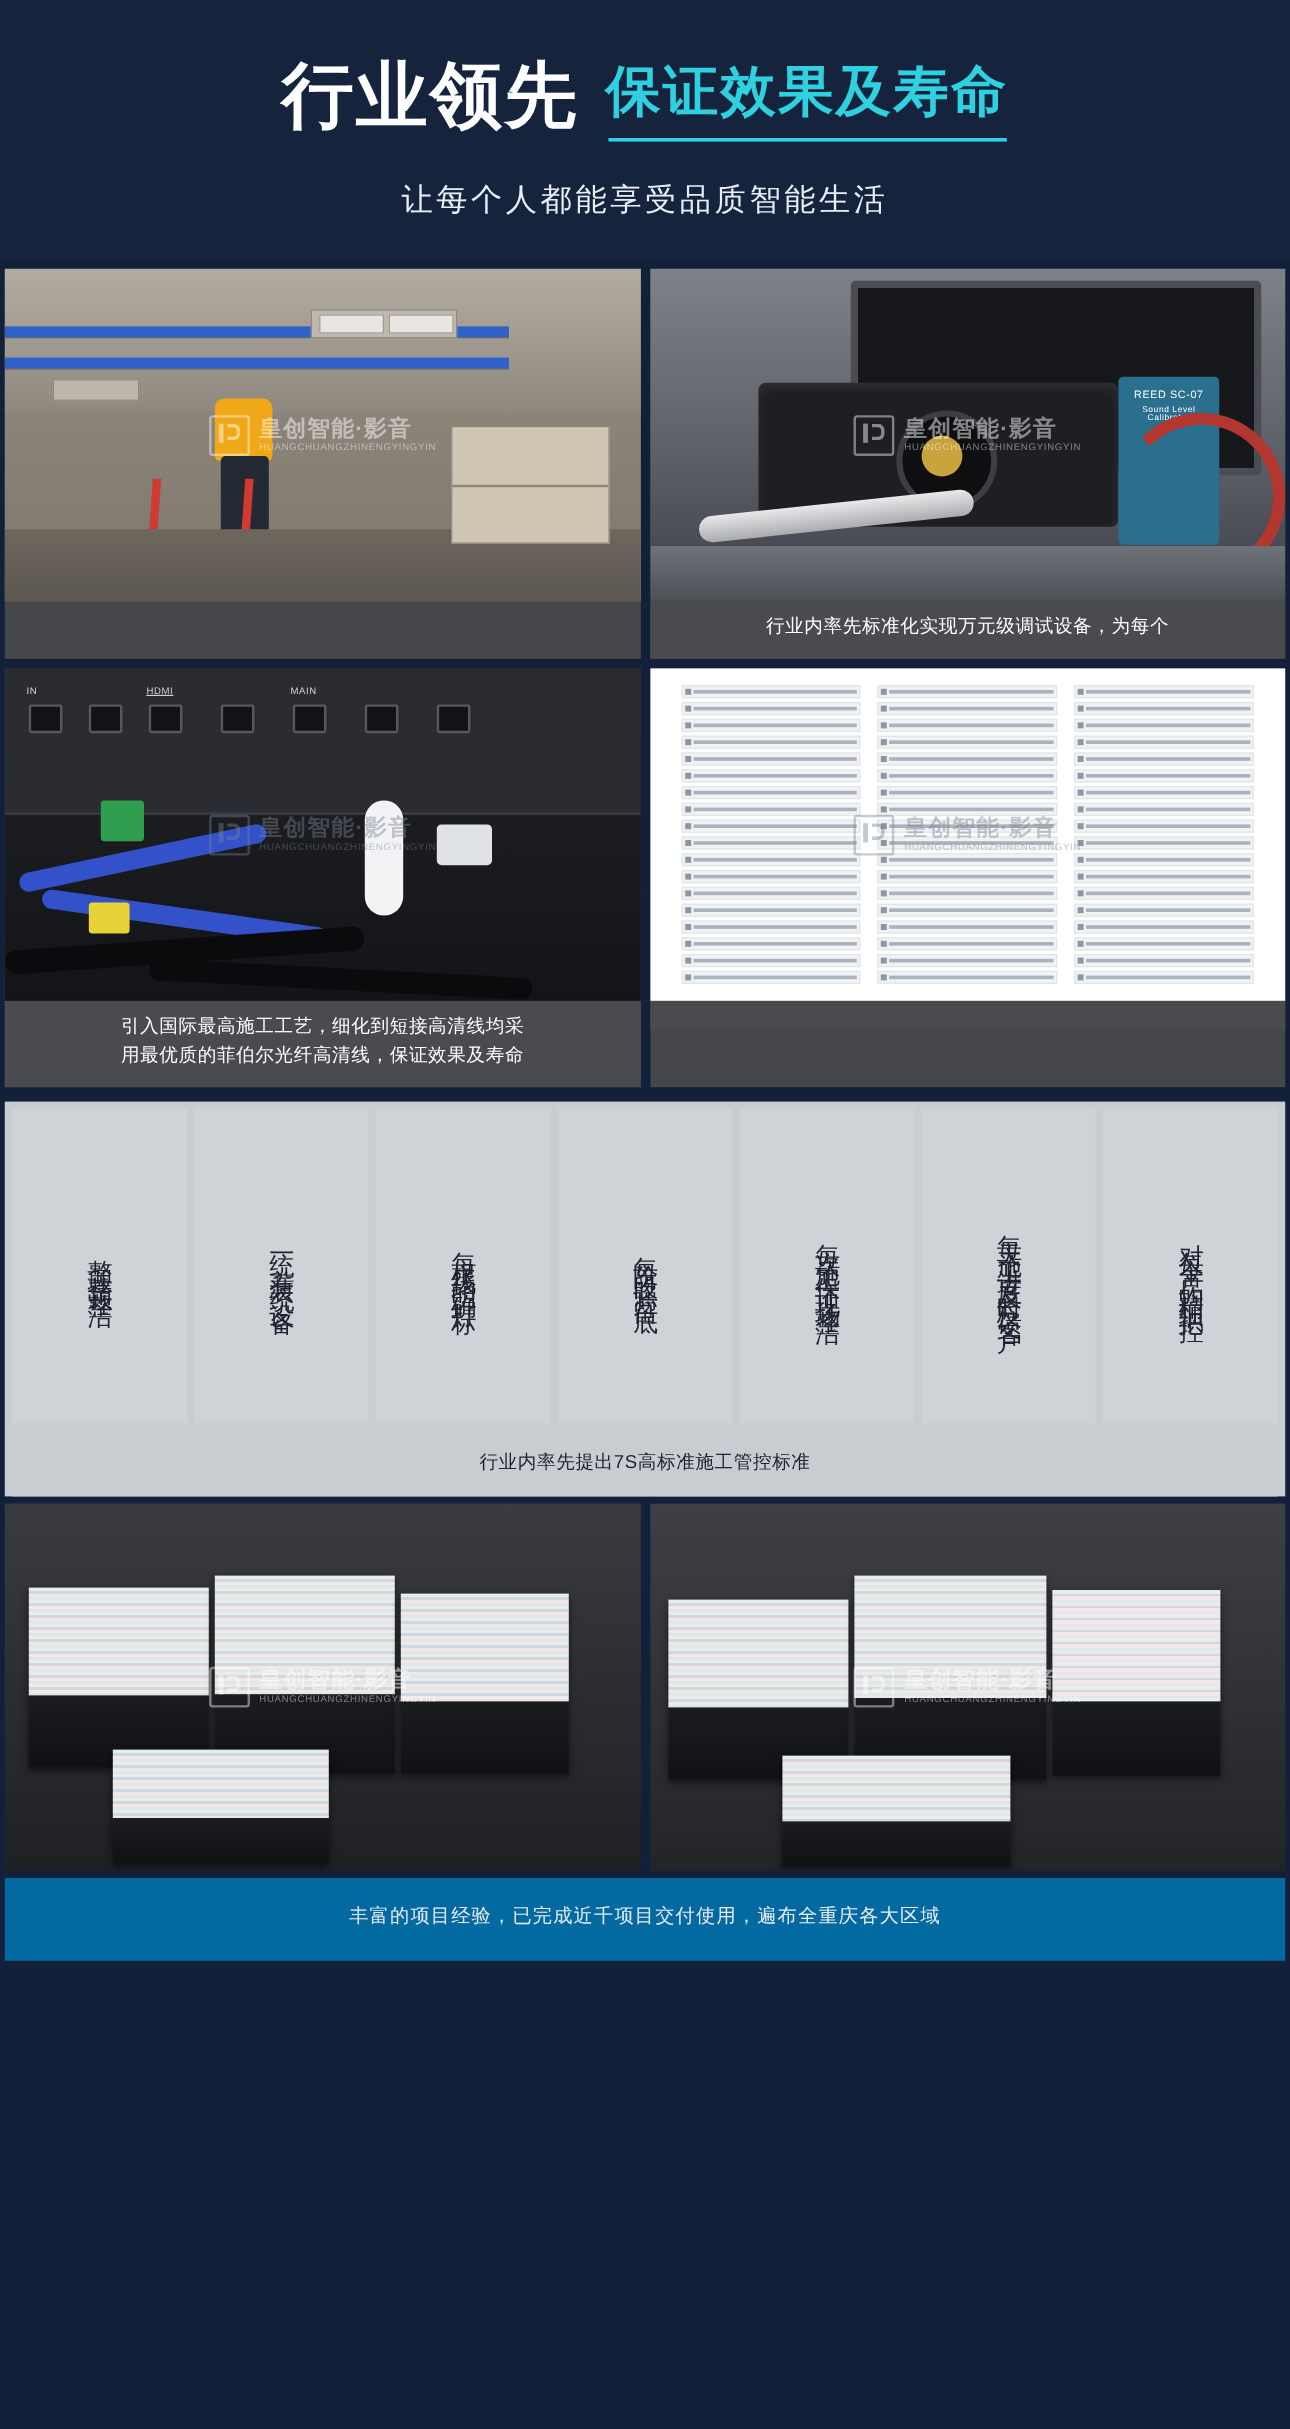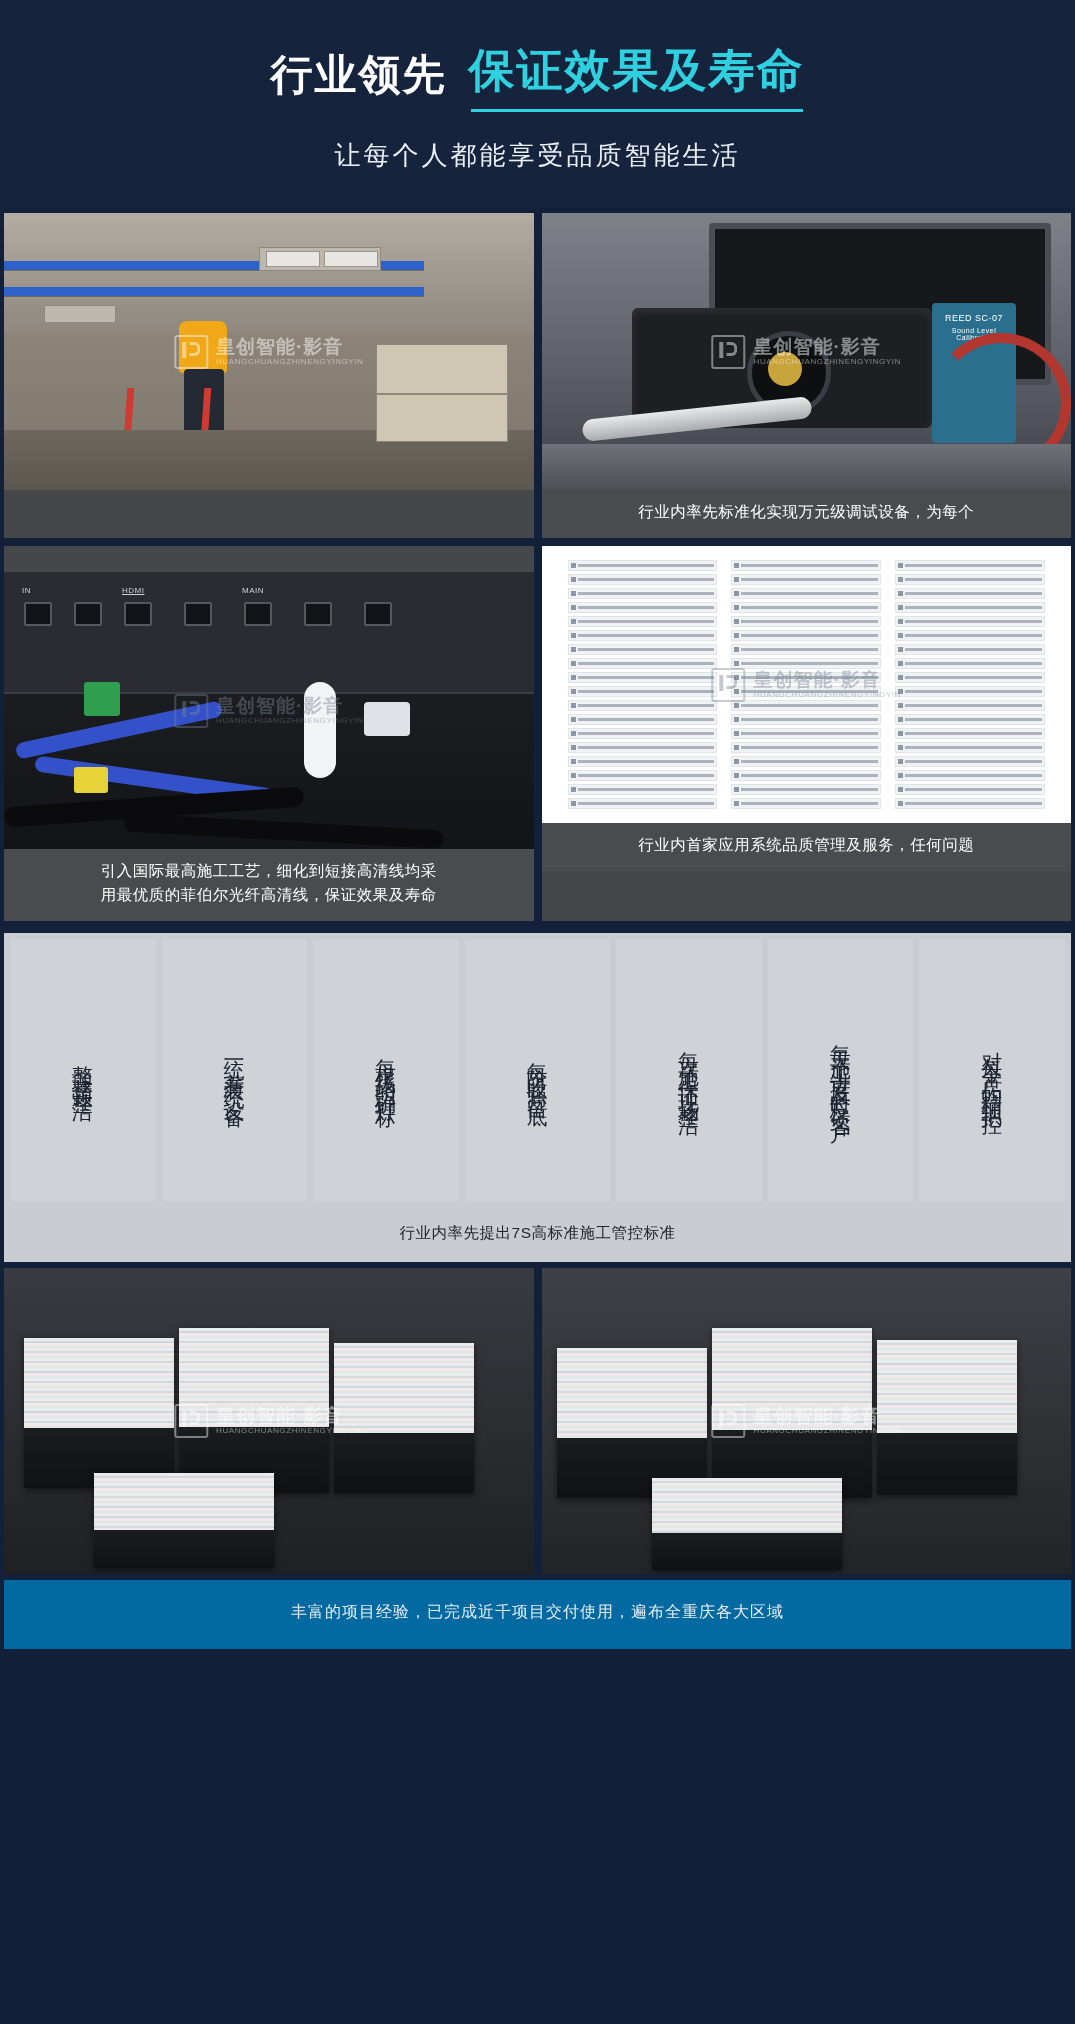--- a/index.html
+++ b/index.html
@@ -27,21 +27,21 @@
     padding: 40px 0 34px 0;
     text-align: center;
   }
   .header-title-row {
     display: flex;
     align-items: center;
     justify-content: center;
     gap: 22px;
   }
   .header-title-main {
-    font-size: 42px;
+    font-size: 60px;
     font-weight: bold;
     letter-spacing: 2px;
     color: #ffffff;
   }
   .header-title-accent {
     font-size: 46px;
     font-weight: bold;
     letter-spacing: 2px;
     color: #2fd0e0;
     position: relative;
@@ -234,21 +234,20 @@
     border:10px solid #b4372f; border-radius:50%; border-left-color:transparent;
   }
   .ph-gear .desk {
     position:absolute; left:0; right:0; bottom:0; height:46px;
     background:linear-gradient(180deg,#6f7278,#4c4f55);
   }
 
   
   .ph-cable {
     background: linear-gradient(180deg,#232428 0%, #131417 100%);
-    margin-top: 26px;
   }
   .ph-cable .panel {
     position:absolute; left:0; right:0; top:0; height:120px;
     background:#2a2c31;
     border-bottom:2px solid #3a3d44;
   }
   .ph-cable .port {
     position:absolute; width:24px; height:20px; background:#121316;
     border:2px solid #55585f; border-radius:2px;
   }
@@ -696,21 +695,20 @@
         </div>
         <div class="wm dark">
           <div class="wm-mark"></div>
           <div class="wm-text">
             <span class="wm-cn">皇创智能·影音</span>
             <span class="wm-en">HUANGCHUANGZHINENGYINGYIN</span>
           </div>
         </div>
       </div>
       <div class="caption">
-        <div>行业内首家应用系统品质管理及服务，任何问题</div>
       </div>
     </div>
   </div>
 
   <div class="strip">
     <div class="strip-cols">
       <div class="strip-col">
         <span class="vtext">整理整顿整洁</span>
       </div>
       <div class="strip-col">

